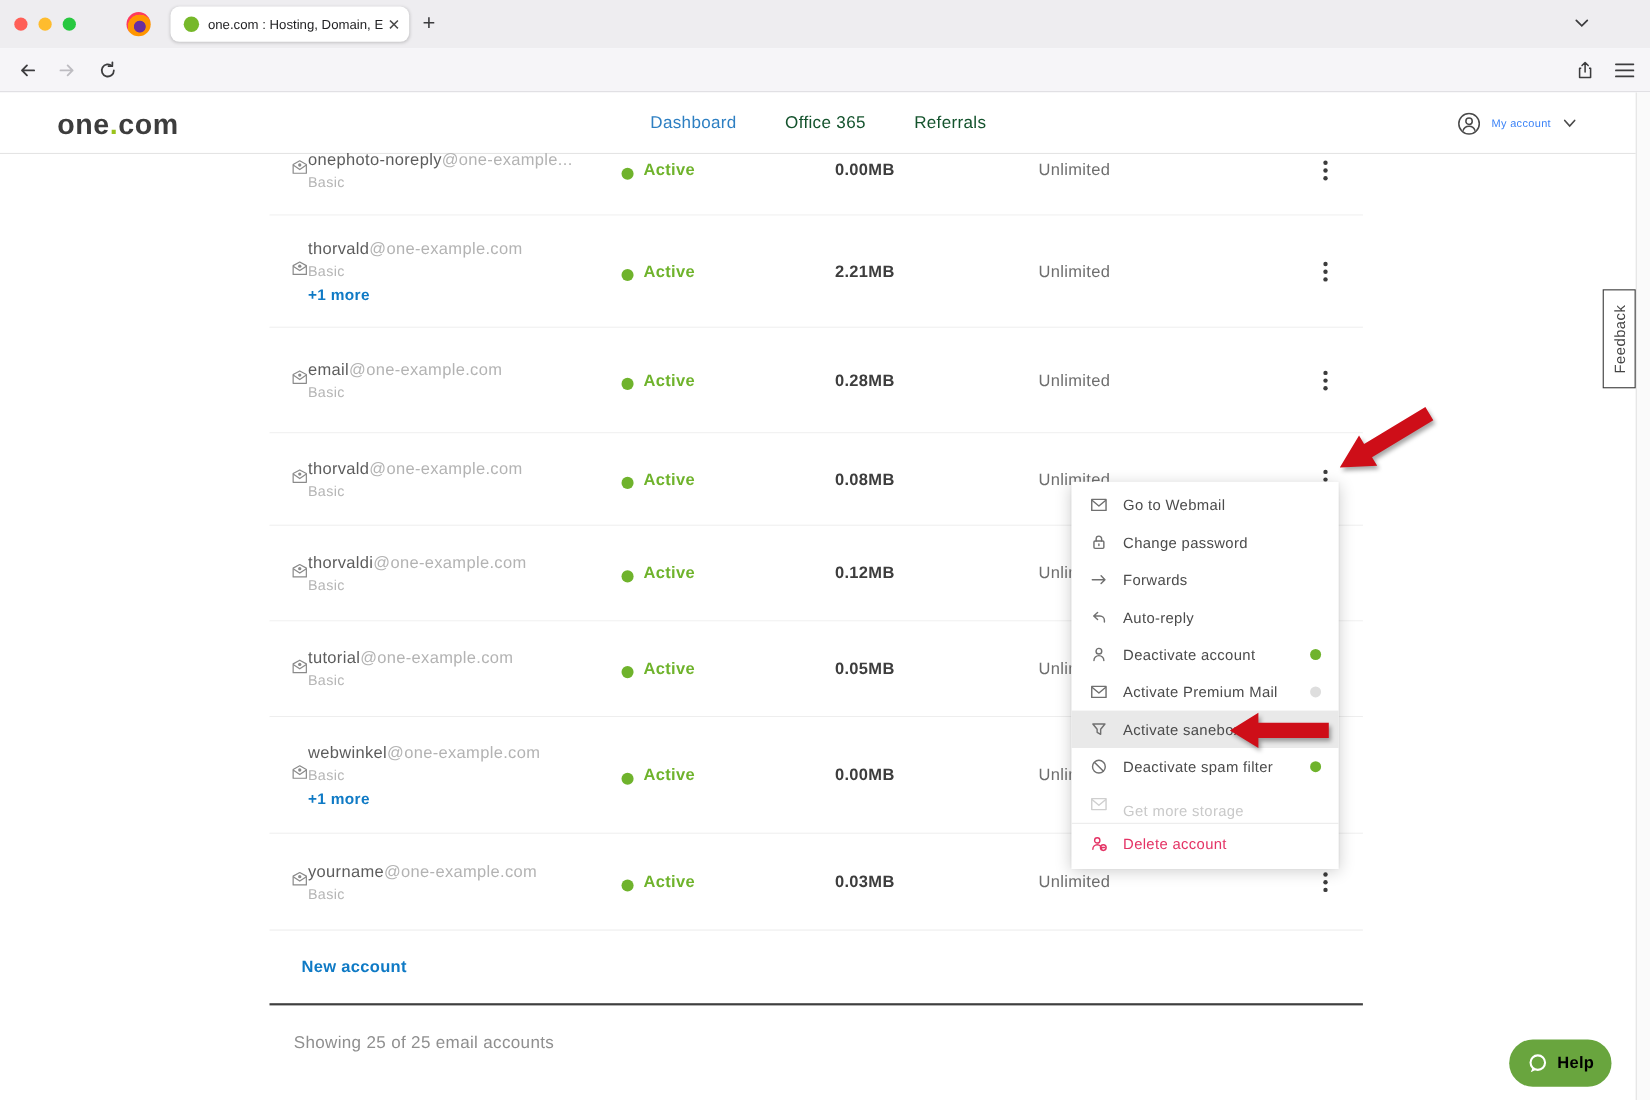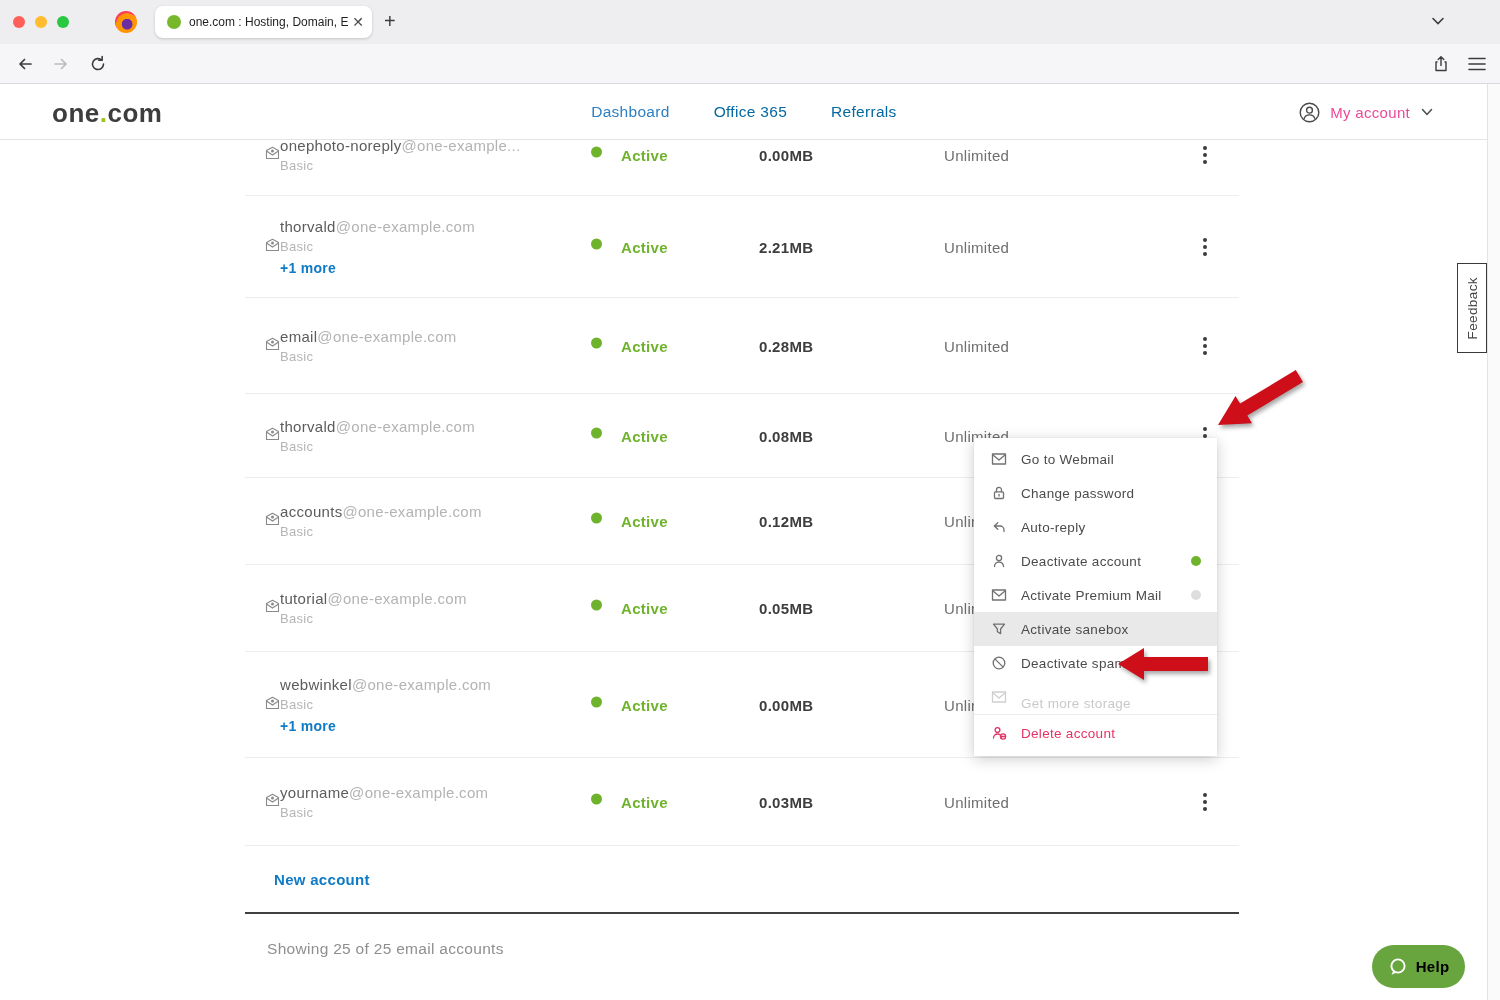--- a/index.html
+++ b/index.html
@@ -26,36 +26,36 @@
               display:flex; align-items:center; padding:0 8px 0 10px; }
   .url-text { font-size:15px; color:#7c7b80; margin-left:10px; letter-spacing:0.1px; white-space:nowrap; flex:1; }
   .url-text .dom { color:#1f1f21; }
   .zoom-badge { background:#fff; border-radius:5px; font-size:12.5px; color:#1f1f21; padding:4px 9px; margin-right:8px; }
 
   
   .siteheader { position:absolute; left:0; top:84px; width:1500px; height:56px; background:#fff; border-bottom:1px solid #e4e4e4; }
   .logo { position:absolute; left:52px; top:14px; font-size:26px; font-weight:700; color:#3d3d3d; letter-spacing:0.5px; }
   .logo .dot { color:#9bc31c; }
   .sitenav { position:absolute; left:50%; top:0; height:56px; transform:translateX(-52%); display:flex; gap:44px; align-items:center; }
-  .sitenav a { font-size:15.5px; color:#0369a1; text-decoration:none; letter-spacing:0.3px; }
+  .sitenav a { font-size:15.5px; color:#14532d; text-decoration:none; letter-spacing:0.3px; }
   .sitenav a.active { color:#2d7fc2; }
   .account { position:absolute; right:66px; top:0; height:56px; display:flex; align-items:center; gap:10px; }
-  .account .lbl { font-size:15px; color:#ec4899; letter-spacing:0.3px; }
+  .account .lbl { font-size:10px; color:#3b82f6; letter-spacing:0.3px; }
 
   
   .row { position:absolute; left:245px; width:994px; border-bottom:1px solid #ededed; background:#fff; }
   .cell { position:absolute; top:50%; transform:translateY(-50%); }
   .row-cut .cell { top:calc(50% - 13px); }
   .c-acct { left:20px; display:flex; align-items:center; gap:0; }
   .email { font-size:15px; color:#5c5c5c; letter-spacing:0.3px; }
   .email .domain { color:#b3b3b3; }
   .plan { font-size:13px; color:#b5b5b5; margin-top:4px; letter-spacing:0.3px; }
   .more { font-size:14px; font-weight:700; color:#0f7ac5; margin-top:6px; letter-spacing:0.3px; text-decoration:none; display:block; }
   .more:empty { display:none; }
-  .c-status { left:346px; display:flex; align-items:flex-start; gap:19px; }
+  .c-status { left:320px; display:flex; align-items:flex-end; gap:9px; }
   .status-dot { width:11px; height:11px; border-radius:50%; background:#6fb32c; }
   .status-lbl { font-size:15px; font-weight:700; color:#6fb32c; letter-spacing:0.3px; }
   .c-storage { left:514px; font-size:15px; font-weight:700; color:#3d3d3d; letter-spacing:0.3px; }
   .c-limit { left:699px; font-size:15px; color:#6e6e6e; letter-spacing:0.3px; }
   .c-kebab { left:954px; display:flex; flex-direction:column; gap:3px; padding:4px; cursor:pointer; }
   .c-kebab i { width:4px; height:4px; border-radius:50%; background:#3c3c3c; }
 
   
   .new-account { position:absolute; left:274px; top:871px; font-size:15px; font-weight:700; color:#0f7ac5; letter-spacing:0.3px; text-decoration:none; }
   .foot-line { position:absolute; left:245px; top:912px; width:994px; border-top:2px solid #3f3f3f; }
@@ -295,21 +295,21 @@
 </div>
 
 <div class="row" style="top:478px;height:87px">
   <div class="cell c-acct">
     <span><svg width="15" height="14" viewBox="0 0 15 14">
           <path d="M1.5 4.5 L7.5 1.2 L13.5 4.5 V12.5 H1.5 Z" stroke="#8a8a8a" stroke-width="1.1" fill="none" stroke-linejoin="round"></path>
           <path d="M1.5 5 L7.5 9 L13.5 5" stroke="#8a8a8a" stroke-width="1.1" fill="none"></path>
           <circle cx="7.5" cy="5" r="1.5" fill="#8a8a8a"></circle>
         </svg></span>
     <div>
-      <div class="email"><span>accounts</span><span class="domain">@one-example.com</span></div>
+      <div class="email"><span>thorvaldi</span><span class="domain">@one-example.com</span></div>
       <div class="plan">Basic</div>
 
     </div>
   </div>
   <div class="cell c-status">
       <span class="status-dot"></span>
       <span class="status-lbl">Active</span>
     </div>
   <div class="cell c-storage">0.12MB</div>
   <div class="cell c-limit">Unlimited</div>
@@ -414,20 +414,28 @@
   </div>
   <div class="mi">
     <span class="ic">
         <svg class="s" width="16" height="16" viewBox="0 0 16 16">
           <rect x="3.5" y="6.8" width="9" height="6.7" rx="1"></rect>
           <path d="M5.5 6.8 V4.9 a2.5 2.5 0 0 1 5 0 V6.8"></path>
           <path d="M8 9.5 V11"></path>
         </svg>
       </span>
     <span class="lbl">Change password</span>
+  </div>
+  <div class="mi">
+    <span class="ic">
+        <svg class="s" width="16" height="16" viewBox="0 0 16 16">
+          <path d="M2 8 H13.5 M10 4.5 L13.5 8 L10 11.5"></path>
+        </svg>
+      </span>
+    <span class="lbl">Forwards</span>
   </div>
   <div class="mi">
     <span class="ic">
         <svg class="s" width="16" height="16" viewBox="0 0 16 16">
           <path d="M13 12.5 V11 a4 4 0 0 0 -4 -4 H3.5 M6.8 3.8 L3.3 7 L6.8 10.2"></path>
         </svg>
       </span>
     <span class="lbl">Auto-reply</span>
   </div>
   <div class="mi">

